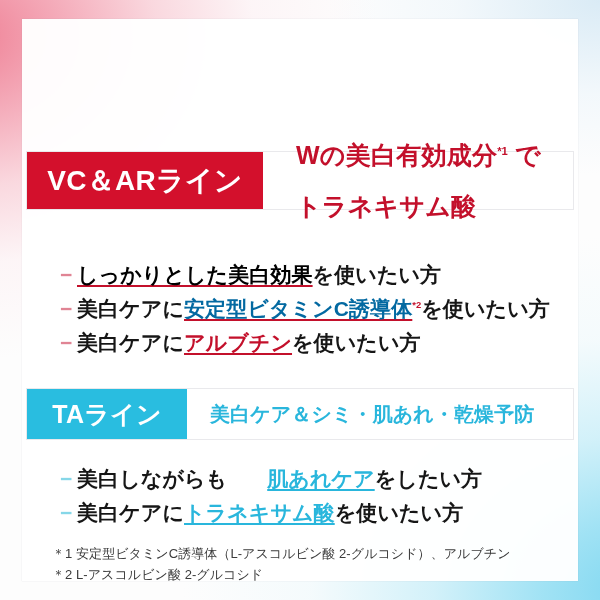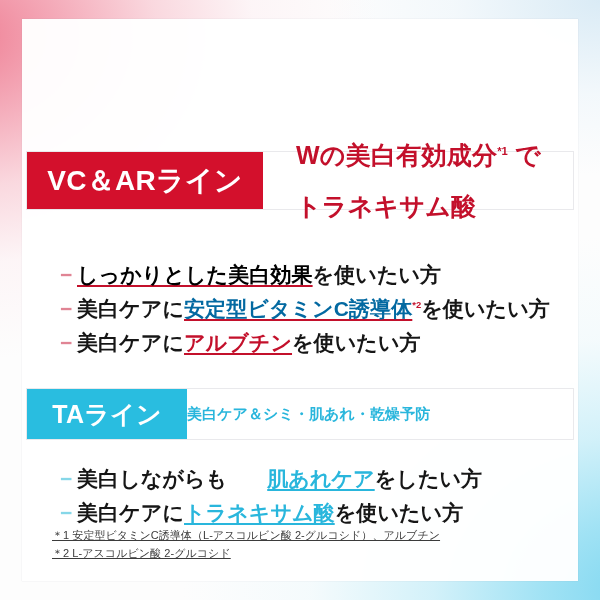--- a/index.html
+++ b/index.html
@@ -125,21 +125,22 @@
   }
 
   
   #banner-ta { top:341px; height:52px;margin-top:28px; }
   #banner-ta .banner-chip {
     width:160px;
     font-size:25px;
     letter-spacing:0.01em;
   }
   #banner-ta .banner-tag {
-    font-size:15px;
+    padding-left:23px;
+    font-size:20px;
     line-height:1.2;
     letter-spacing:0.005em;
     font-family:Liberation Serif, serif;
   }
 
   sup.fn {
     font-size:0.45em;
     vertical-align:super;
     font-weight:700;
     letter-spacing:0;
@@ -172,27 +173,26 @@
   }
 
   #bullets-vcar { top:239px; }
   #bullets-vcar li { line-height:1.62; }
   #bullets-ta { top:443px; }
   #bullets-ta li { line-height:1.62; }
 
   
   .footnotes {
     position:absolute;
-    left:30px; top:508px;
-    font-size:11px;
+    left:30px; top:524px;
+    font-size:13px;
     line-height:1.62;
     color:#3b3b3b;
     letter-spacing:0.005em;
     white-space:nowrap;
-    text-decoration:underline;
   }
 </style>
 </head>
 <body>
 
 <div id="stage">
 
   <div class="bg-base"></div>
   <div class="bg-blue-top"></div>
   <div class="bg-pink"></div>

